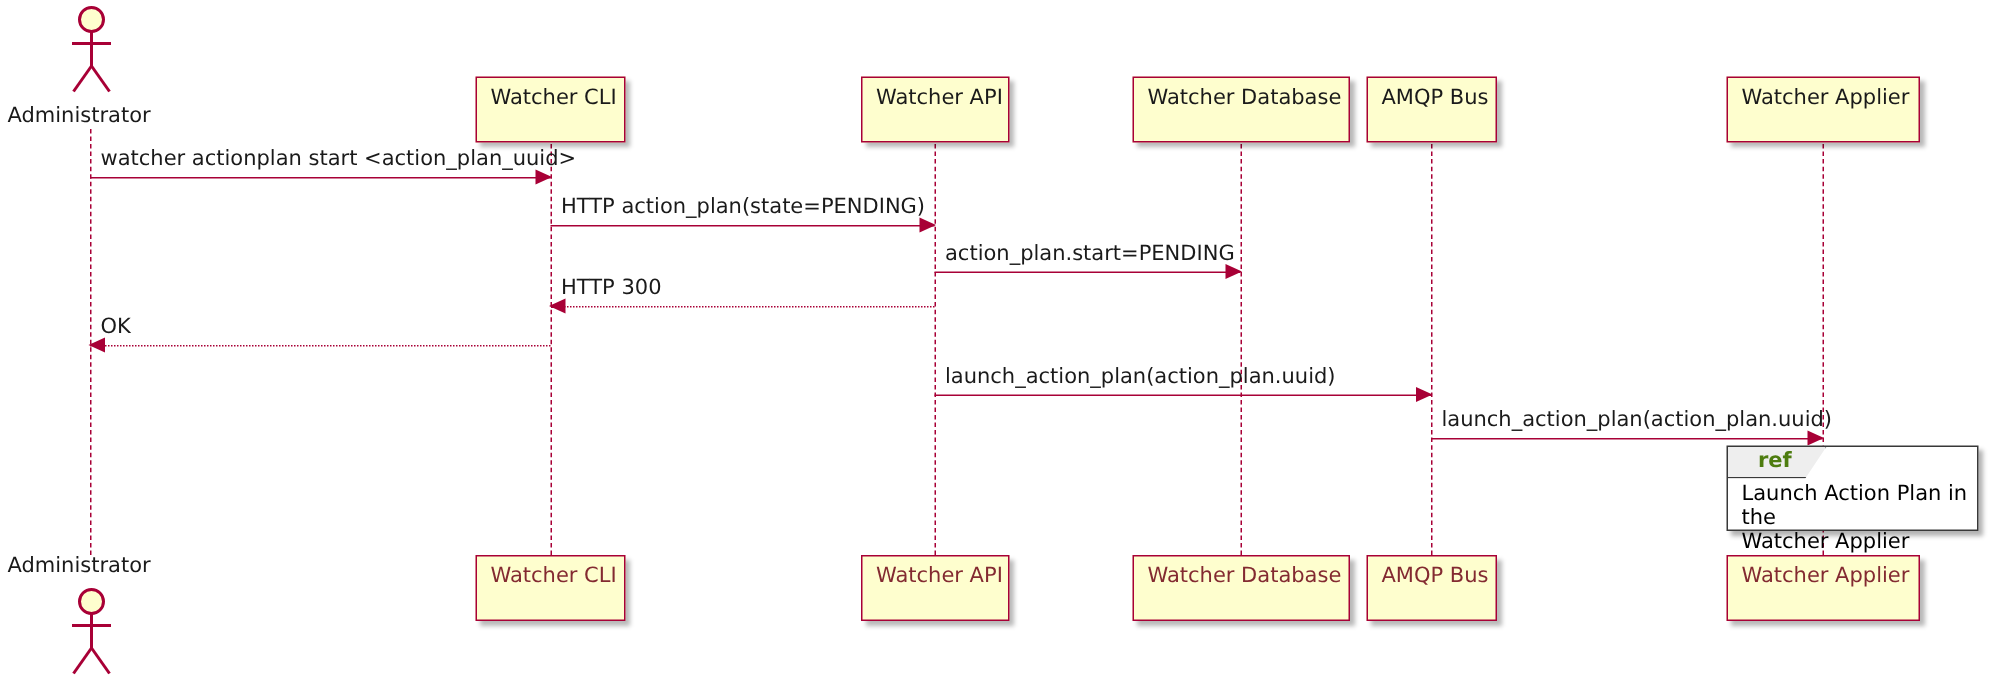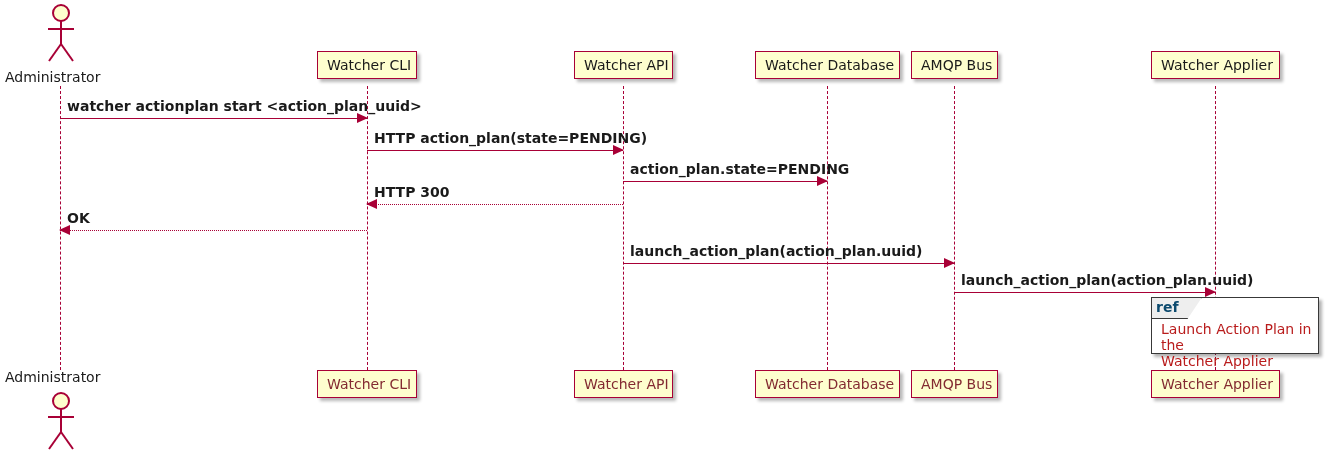--- a/index.html
+++ b/index.html
@@ -25,21 +25,21 @@
     top: 86px;
     height: 284px;
   }
   
   .participant {
     position: absolute;
     box-sizing: border-box;
     background: #FEFECE;
     border: 1.5px solid #A80036;
     box-shadow: 3px 3px 3px rgba(0,0,0,0.28);
-    height: 28px;
+    height: 44px;
     line-height: 27px;
     text-align: center;
     font-size: 14px;
     color: #1A1A1A;
     white-space: nowrap;
     padding: 0 9px;
   }
   .participant.bottom {
     color: #832A31;
   }
@@ -87,54 +87,53 @@
     border-top: 5px solid transparent;
     border-bottom: 5px solid transparent;
     border-right: 11px solid #A80036;
   }
   .msg .label {
     position: absolute;
     top: -20px;
     font-size: 14px;
     color: #1A1A1A;
     white-space: nowrap;
-    font-weight: bold;
   }
   .msg .label.lt { left: 7px; }
   
   .ref-box {
     position: absolute;
     box-sizing: border-box;
     background: #FFFFFF;
     border: 1.5px solid #383838;
     box-shadow: 3px 3px 3px rgba(0,0,0,0.30);
   }
   .ref-tab {
     position: absolute;
     left: 0; top: 0;
     height: 20px;
     background: #EEEEEE;
     border-right: 1.5px solid #383838;
     border-bottom: 1.5px solid #383838;
     font-weight: bold;
     font-size: 14px;
-    color: #0c4a6e;
+    color: #4d7c0f;
     line-height: 19px;
-    padding-left: 4px;
+    padding-left: 20px;
     padding-right: 22px;
     -webkit-clip-path: polygon(0 0, 100% 0, 100% 0, calc(100% - 14px) 100%, 0 100%);
     clip-path: polygon(0 0, 100% 0, 100% 0, calc(100% - 14px) 100%, 0 100%);
   }
   .ref-body {
     position: absolute;
     left: 9px;
     top: 23px;
     font-size: 14px;
     line-height: 16px;
-    color: #b91c1c;
+    color: #000000;
     white-space: pre-line;
   }
 </style>
 </head>
 <body>
 
 <div id="canvas">
 
   <div class="lifeline" style="left:60px;"></div>
   <div class="lifeline" style="left:367px;"></div>
@@ -189,21 +188,21 @@
 
   <div class="msg" style="left:367px; top:150px; width:256px;">
     <div class="line"></div>
     <div class="head right"></div>
     <div class="label lt">HTTP action_plan(state=PENDING)</div>
   </div>
 
   <div class="msg" style="left:623px; top:181px; width:204px;">
     <div class="line"></div>
     <div class="head right"></div>
-    <div class="label lt">action_plan.state=PENDING</div>
+    <div class="label lt">action_plan.start=PENDING</div>
   </div>
 
   <div class="msg dotted" style="left:367px; top:204px; width:256px;">
     <div class="line"></div>
     <div class="head left"></div>
     <div class="label lt">HTTP 300</div>
   </div>
 
   <div class="msg dotted" style="left:60px; top:230px; width:307px;">
     <div class="line"></div>

